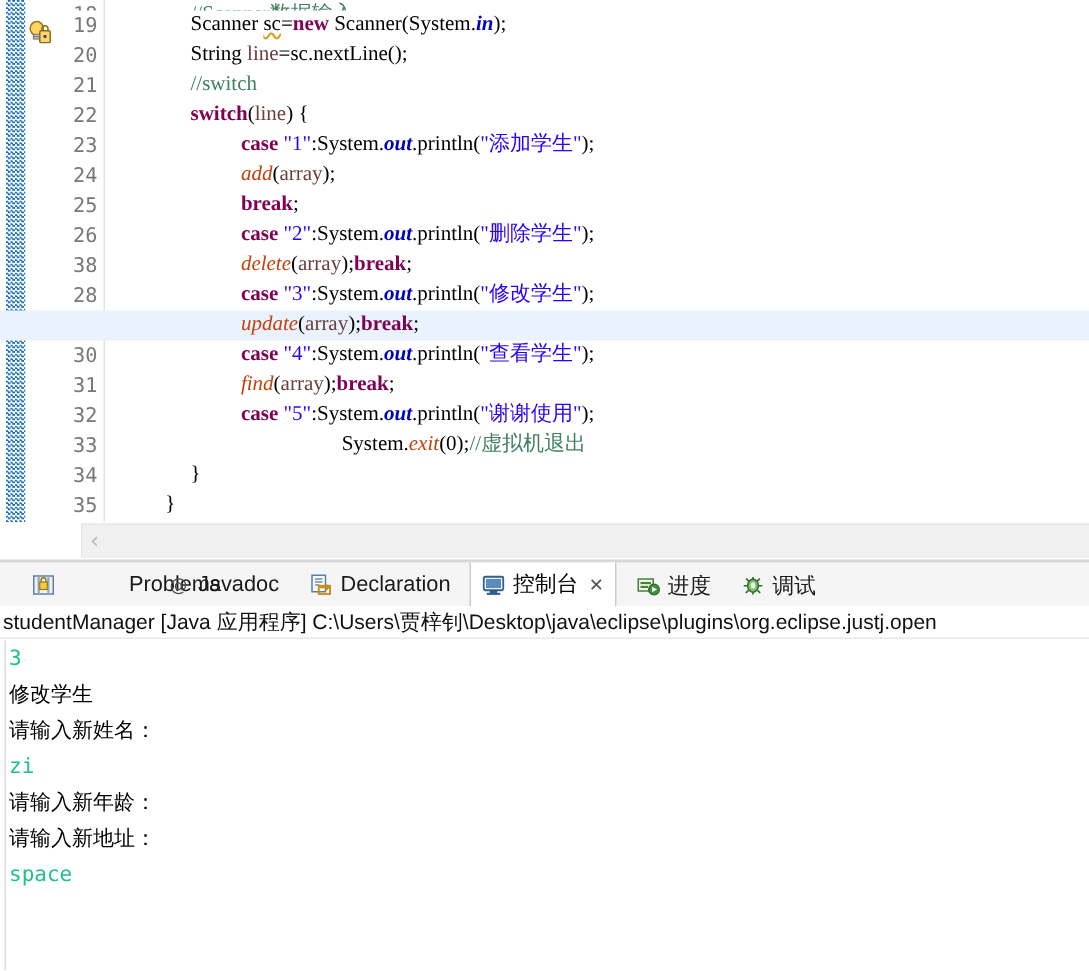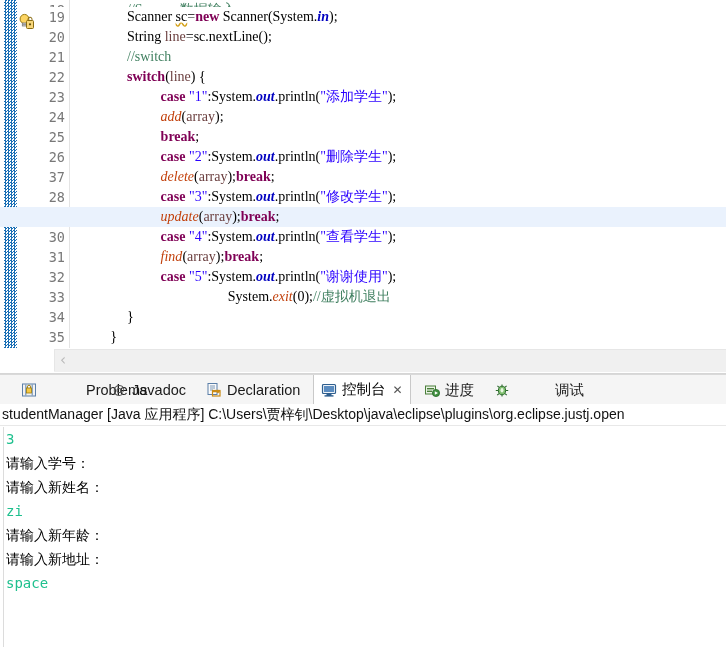--- a/index.html
+++ b/index.html
@@ -267,21 +267,21 @@
       <div class="line-numbers">
           <div class="ln-partial">18</div>
           <div>19</div>
           <div>20</div>
           <div>21</div>
           <div>22</div>
           <div>23</div>
           <div>24</div>
           <div>25</div>
           <div>26</div>
-          <div>37</div>
+          <div>38</div>
           <div>28</div>
           <div>29</div>
           <div>30</div>
           <div>31</div>
           <div>32</div>
           <div>33</div>
           <div>34</div>
           <div>35</div>
         </div>
       <div class="gutter-sep"></div>
@@ -336,36 +336,36 @@
       <div class="tab active" style="left: 313px;">
         <span class="ticon"><svg width="16" height="16" viewBox="0 0 16 16">
             <rect x="1.5" y="2.5" width="13" height="9" rx="1" fill="#eef3f8" stroke="#2f5f8f" stroke-width="1.2"></rect>
             <rect x="3" y="4" width="10" height="6" fill="#5b8cc0"></rect>
             <rect x="5.5" y="11.5" width="5" height="2.5" fill="#2f5f8f"></rect>
             <rect x="3.5" y="13.2" width="9" height="1.4" fill="#2f5f8f"></rect>
           </svg></span>
         <span class="tlabel">控制台</span>
         <span class="tclose">✕</span>
       </div>
-      <div class="tab" style="left: 487px; gap: 40px;">
+      <div class="tab" style="left: 487px;">
         <span class="ticon"><svg width="16" height="16" viewBox="0 0 16 16">
             <ellipse cx="8" cy="8.5" rx="3.6" ry="4.3" fill="#7fbf6f" stroke="#2e6b2e" stroke-width="1"></ellipse>
             <path d="M8 4.2 V2.6 M5.2 5.4 L3.4 3.8 M10.8 5.4 L12.6 3.8 M4.4 8.5 H1.8 M11.6 8.5 H14.2 M5 11.6 L3.2 13.2 M11 11.6 L12.8 13.2 M8 12.8 V14.4" stroke="#2e6b2e" stroke-width="1.1"></path>
             <ellipse cx="8" cy="8.3" rx="1.5" ry="2.2" fill="#e8f5e2"></ellipse>
           </svg></span>
         <span class="tlabel">调试</span>
       </div>
     </div>
 
   <div class="console">
     <div class="console-head">studentManager [Java 应用程序] C:\Users\贾梓钊\Desktop\java\eclipse\plugins\org.eclipse.justj.open</div>
     <div class="console-left-rule"></div>
     <div class="console-out">
         <div class="cline c-in">3</div>
-        <div class="cline c-out">请输入学号：</div>
+        <div class="cline c-out">修改学生</div>
         <div class="cline c-out">请输入新姓名：</div>
         <div class="cline c-in">zi</div>
         <div class="cline c-out">请输入新年龄：</div>
         <div class="cline c-out">请输入新地址：</div>
         <div class="cline c-in">space</div>
       </div>
   </div>
 
 </div>
 

